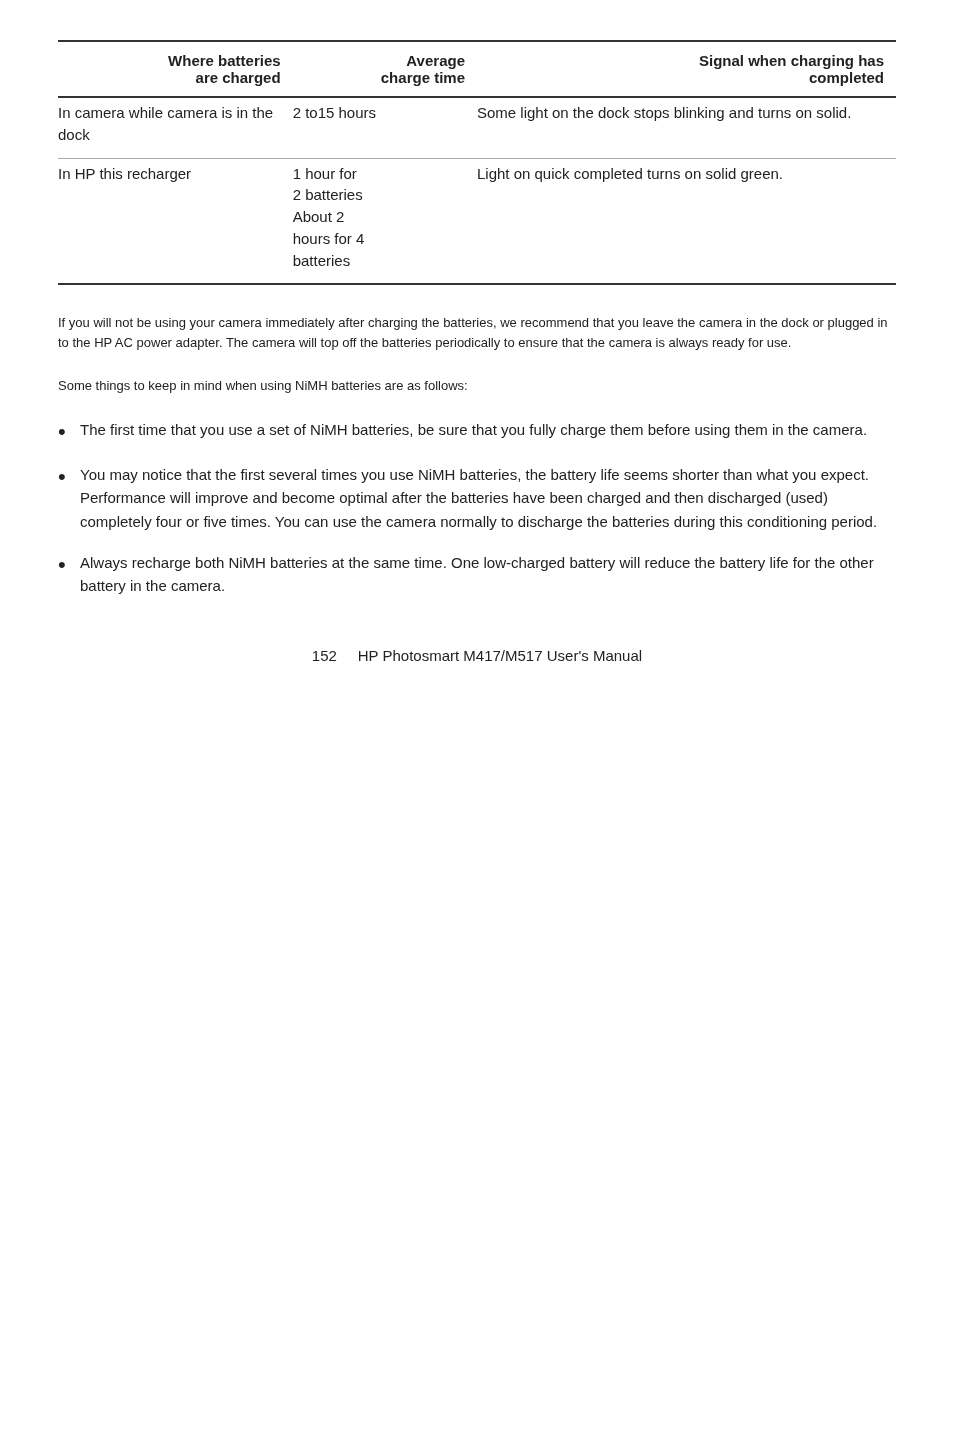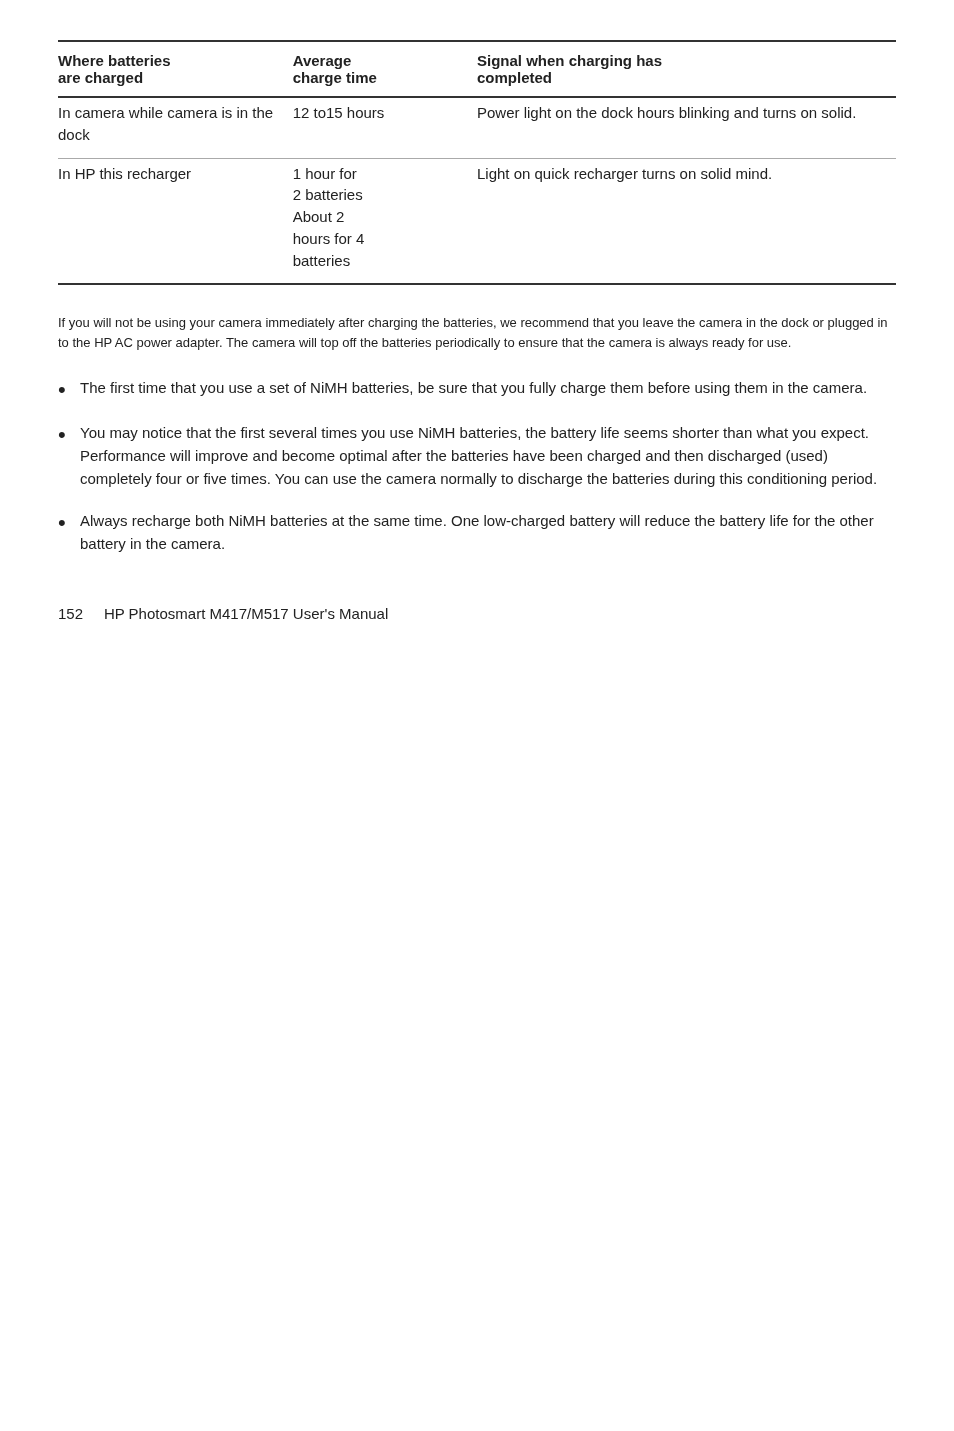--- a/index.html
+++ b/index.html
@@ -25,21 +25,21 @@
     
     .battery-table {
       width: 100%;
       border-collapse: collapse;
       margin-bottom: 28px;
     }
 
     .battery-table th {
       font-weight: bold;
       font-size: 15px;
-      text-align: left;
+      text-align: right;
       padding: 10px 12px 10px 0;
       border-top: 2.5px solid #333;
       border-bottom: 2.5px solid #333;
       vertical-align: top;
     }
 
     .battery-table td {
       padding: 4px 12px 12px 0;
       vertical-align: top;
       border-bottom: 1.5px solid #aaa;
@@ -89,51 +89,53 @@
       flex: 1;
     }
 
     
     .page-footer {
       margin-top: 40px;
       font-size: 15px;
       color: #222;
       border-top: none;
       padding-top: 10px;
+      text-align: center;
     }
   </style>
 </head>
 <body>
 
 <div class="page-content">
 
   <table class="battery-table">
     <thead>
       <tr>
         <th class="col-where">Where batteries<br>are charged</th>
         <th class="col-avg">Average<br>charge time</th>
         <th class="col-signal">Signal when charging has<br>completed</th>
       </tr>
     </thead>
     <tbody>
       <tr>
         <td>In camera while camera is in the dock</td>
-        <td>12 to15 hours</td>
-        <td>Power light on the dock hours blinking and turns on solid.</td>
+        <td>2 to15 hours</td>
+        <td>Some light on the dock stops blinking and turns on solid.</td>
       </tr>
       <tr>
         <td>In HP this recharger</td>
         <td>1 hour for<br>2 batteries<br>About 2<br>hours for 4<br>batteries</td>
-        <td>Light on quick recharger turns on solid mind.</td>
+        <td>Light on quick completed turns on solid green.</td>
       </tr>
     </tbody>
   </table>
 
   <p class="body-para">If you will not be using your camera immediately after charging the batteries, we recommend that you leave the camera in the dock or plugged in to the HP AC power adapter. The camera will top off the batteries periodically to ensure that the camera is always ready for use.</p>
 
+  <p class="body-para">Some things to keep in mind when using NiMH batteries are as follows:</p>
 
   <ul class="bullet-list">
     <li>
       <span class="bullet-dot">•</span>
       <span class="bullet-text">The first time that you use a set of NiMH batteries, be sure that you fully charge them before using them in the camera.</span>
     </li>
     <li>
       <span class="bullet-dot">•</span>
       <span class="bullet-text">You may notice that the first several times you use NiMH batteries, the battery life seems shorter than what you expect. Performance will improve and become optimal after the batteries have been charged and then discharged (used) completely four or five times. You can use the camera normally to discharge the batteries during this conditioning period.</span>
     </li>

